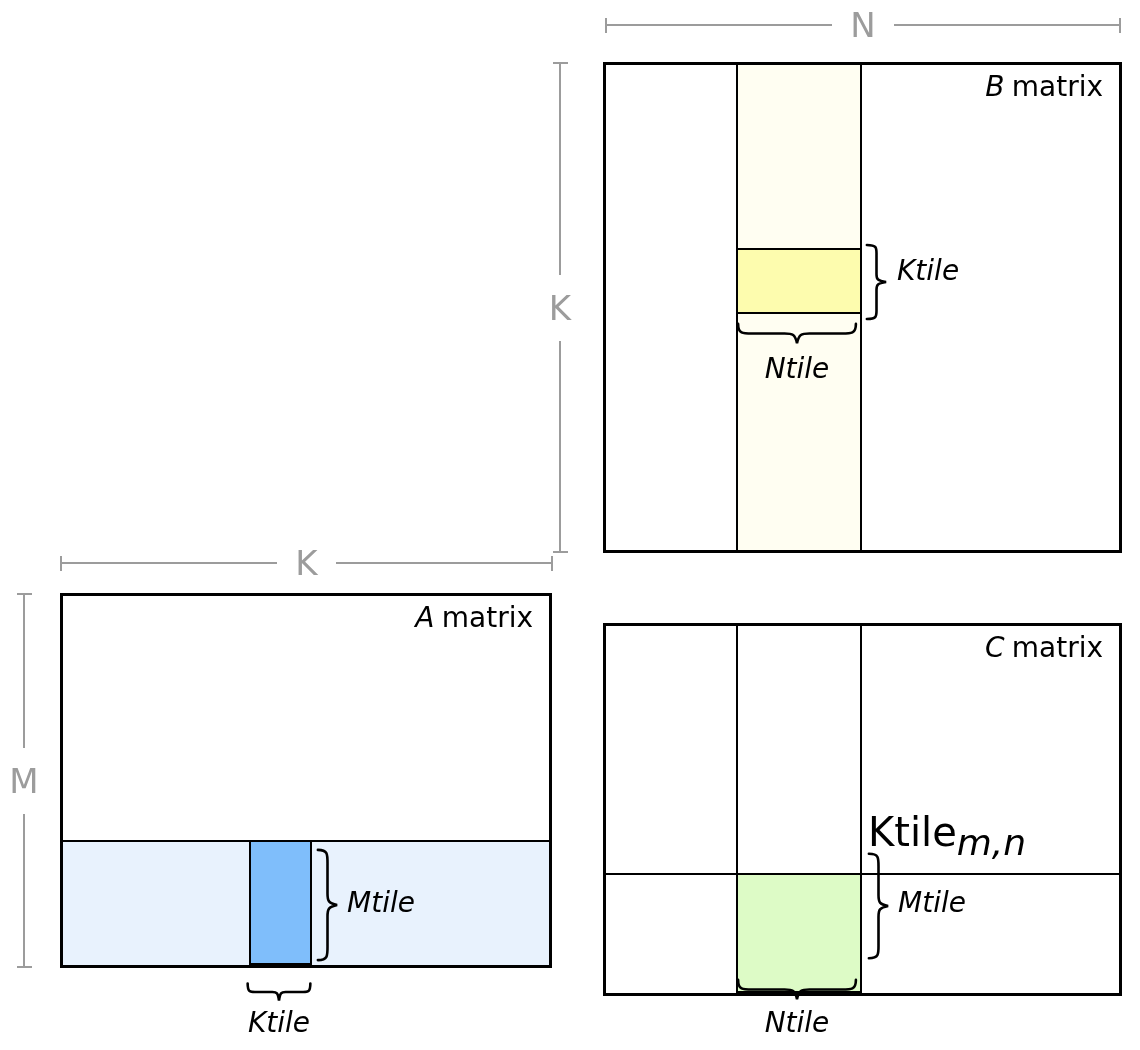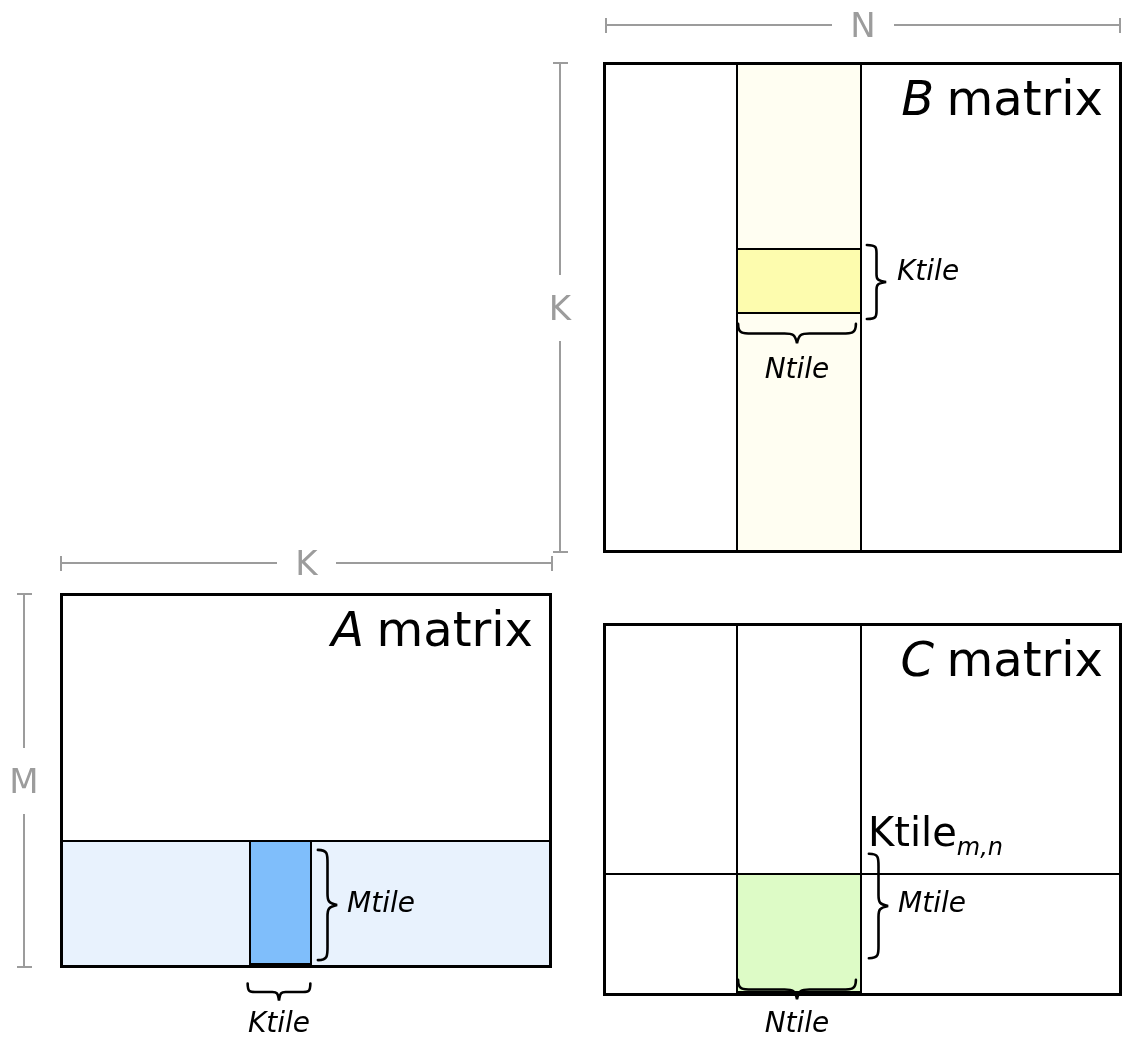--- a/index.html
+++ b/index.html
@@ -17,21 +17,21 @@
   .matrix {
     position: absolute;
     background: #ffffff;
     border: 3px solid #000;
     box-sizing: border-box;
   }
   .matrix-title {
     position: absolute;
     top: 6px;
     right: 16px;
-    font-size: 48px;
+    font-size: 28px;
     line-height: 1.15;
     white-space: nowrap;
   }
   .matrix-title .letter { font-style: italic; }
   .matrix-title .word { margin-left: 0.26em; }
 
   
   .dim-h { position: absolute; display: flex; align-items: center; }
   .dim-h .seg { flex: 1; height: 0; border-top: 2px solid #9c9c9c; }
   .dim-h .tick { width: 2px; height: 15px; background: #9c9c9c; flex: none; }
@@ -92,21 +92,21 @@
   .tile-label.centered { text-align: center; white-space: nowrap; }
 
   
   .block-label {
     position: absolute;
     font-size: 40px;
     line-height: 1;
     white-space: nowrap;
   }
   .block-label .subscript {
-    font-size: 24px;
+    font-size: 36px;
     font-style: italic;
     vertical-align: -9px;
   }
 </style>
 </head>
 <body>
 
 <div id="canvas">
 
   <div class="dim-h" style="left:605px; top:16px; width:516px; height:18px;">

